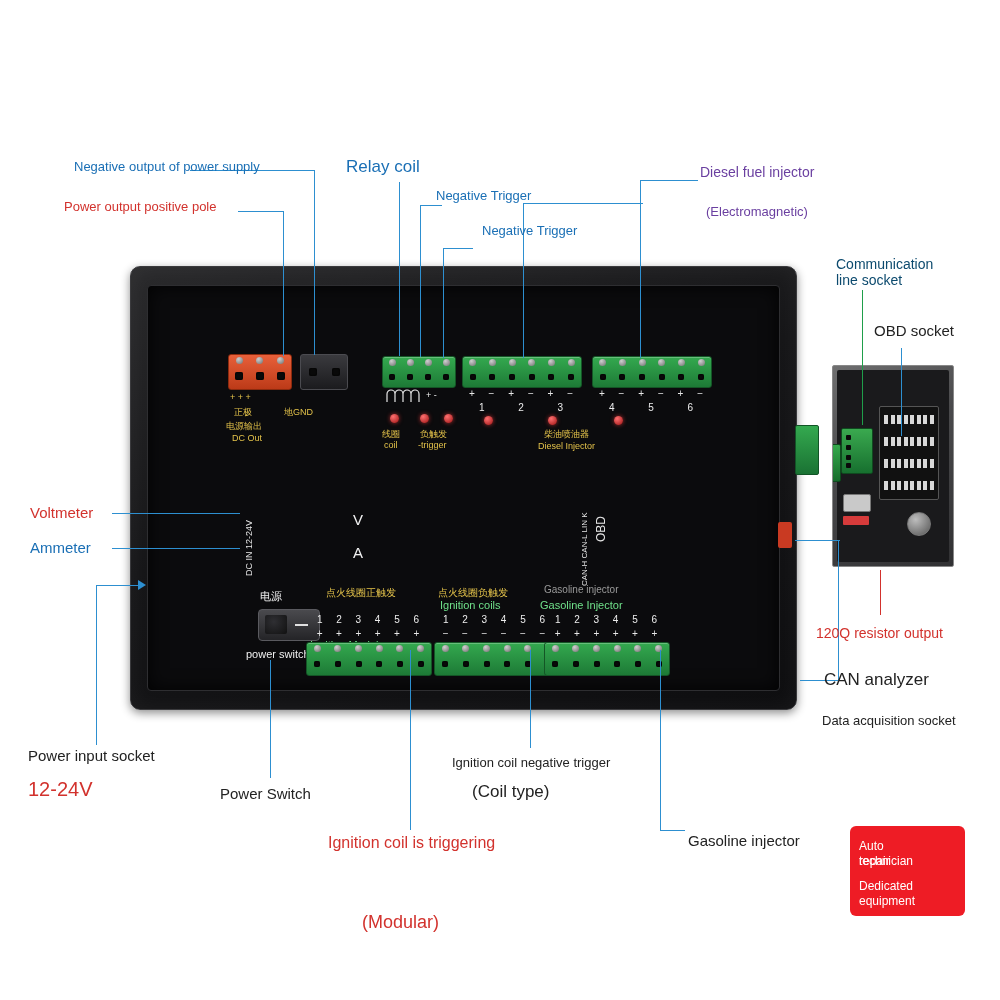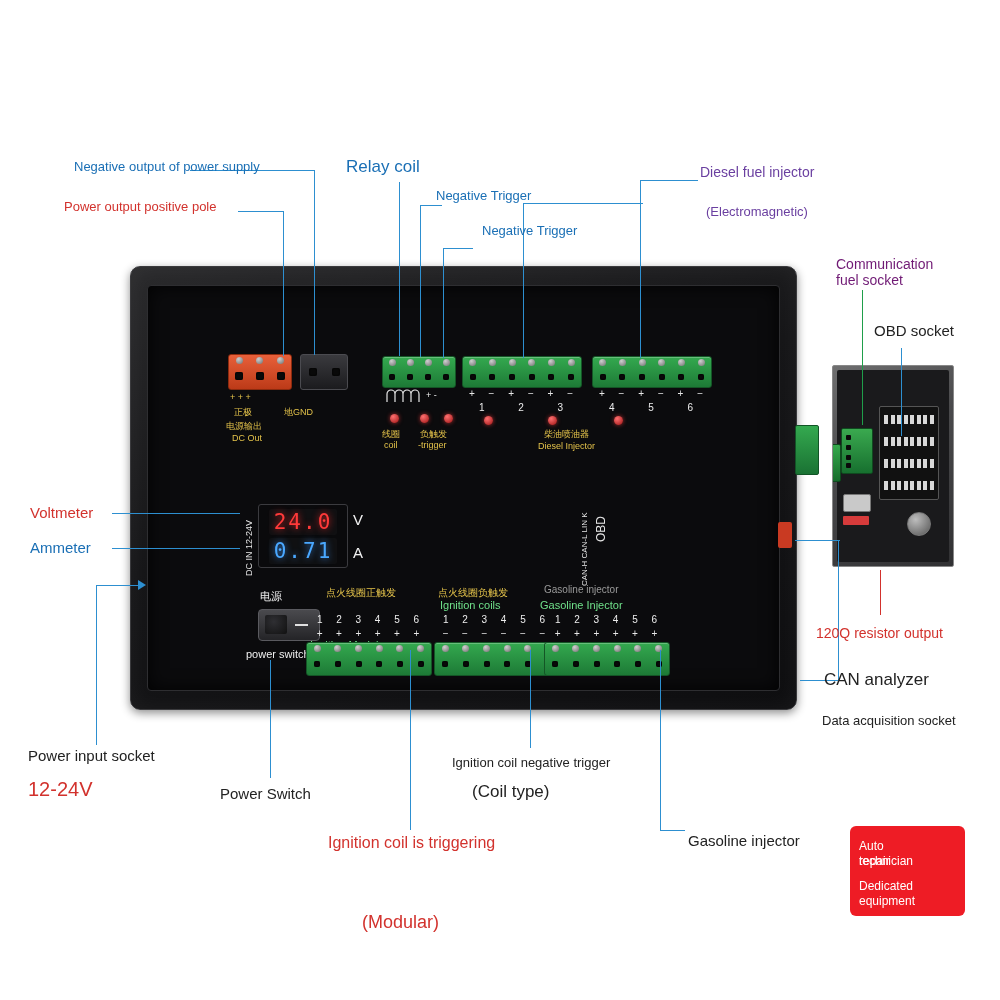--- a/index.html
+++ b/index.html
@@ -7,21 +7,21 @@
     width:1000px;height:1000px;
     background:#ffffff;
     font-family:"Liberation Sans", sans-serif;
     position:relative;
     overflow:hidden;
   }
   .stage{position:absolute;inset:0;}
   .lbl{position:absolute;white-space:nowrap;line-height:1.15;}
   .lbl.blue{color:#1a6fb5;}
   .lbl.red{color:#d2322d;}
-  .lbl.green{color:#701a75;text-align:right;}
+  .lbl.green{color:#0c4a6e;text-align:right;}
   .lbl.purple{color:#6a3fa0;}
   .lbl.dark{color:#222;}
   .line{position:absolute;background:#2d8fd0;}
   .line.h{height:1px;}
   .line.v{width:1px;}
 
   
   .device{
     position:absolute;left:130px;top:266px;width:665px;height:442px;
     background:linear-gradient(160deg,#2a2a2c 0%,#161618 45%,#0e0e10 100%);
@@ -268,24 +268,20 @@
         <span>4</span>
         <span>5</span>
         <span>6</span>
       </div>
       <div class="led" style="left:336px;top:130px;"></div>
       <div class="led" style="left:400px;top:130px;"></div>
       <div class="led" style="left:466px;top:130px;"></div>
       <div class="txt y" style="left:396px;top:142px;">柴油喷油器</div>
       <div class="txt y" style="left:390px;top:155px;">Diesel Injector</div>
 
-      <div class="meter">
-        <div class="seg v">24.0</div>
-        <div class="seg a">0.71</div>
-      </div>
       <div class="unit" style="left:205px;top:225px;">V</div>
       <div class="unit" style="left:205px;top:258px;">A</div>
       <div class="vert" style="left:96px;top:218px;height:72px;">DC IN 12-24V</div>
 
       <div class="rocker">
         <span class="o"></span>
         <span class="dash"></span>
       </div>
       <div class="txt w" style="left:112px;top:303px;font-size:11px;">电源</div>
       <div class="txt w" style="left:98px;top:362px;font-size:11px;">power switch</div>
@@ -513,21 +509,21 @@
 
   <div class="lbl blue" style="left:74px;top:160px;font-size:13px;">Negative output of power supply</div>
   <div class="lbl red" style="left:64px;top:200px;font-size:13px;">Power output positive pole</div>
   <div class="lbl blue" style="left:346px;top:157px;font-size:17px;">Relay coil</div>
   <div class="lbl blue" style="left:436px;top:189px;font-size:13px;">Negative Trigger</div>
   <div class="lbl blue" style="left:482px;top:224px;font-size:13px;">Negative Trigger</div>
   <div class="lbl purple" style="left:700px;top:164px;font-size:14px;">Diesel fuel injector</div>
   <div class="lbl purple" style="left:706px;top:205px;font-size:13px;">(Electromagnetic)</div>
 
   <div class="lbl green" style="left:836px;top:256px;font-size:14px;">Communication</div>
-  <div class="lbl green" style="left:836px;top:272px;font-size:14px;">fuel socket</div>
+  <div class="lbl green" style="left:836px;top:272px;font-size:14px;">line socket</div>
   <div class="lbl dark" style="left:874px;top:322px;font-size:15px;">OBD socket</div>
 
   <div class="lbl red" style="left:30px;top:504px;font-size:15px;">Voltmeter</div>
   <div class="lbl blue" style="left:30px;top:539px;font-size:15px;">Ammeter</div>
 
   <div class="lbl dark" style="left:28px;top:747px;font-size:15px;">Power input socket</div>
   <div class="lbl red" style="left:28px;top:778px;font-size:20px;">12-24V</div>
   <div class="lbl dark" style="left:220px;top:785px;font-size:15px;">Power Switch</div>
 
   <div class="lbl red" style="left:328px;top:834px;font-size:16px;">Ignition coil is triggering</div>

